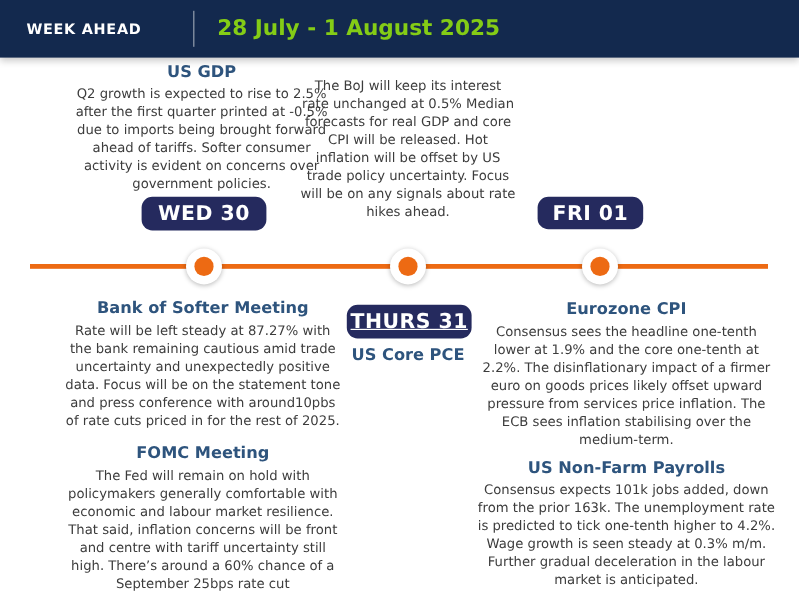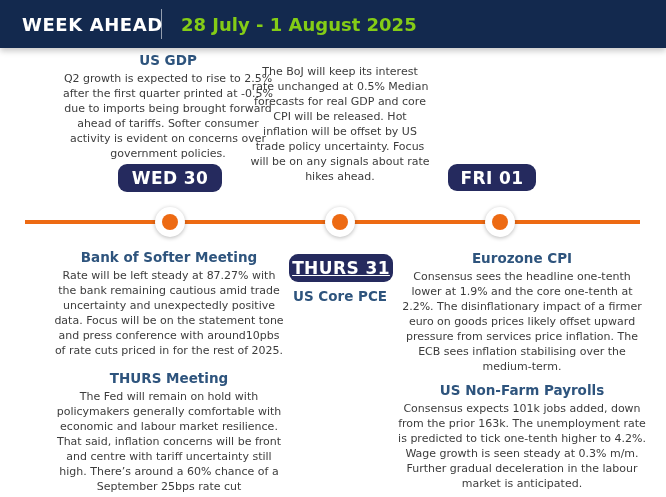--- a/index.html
+++ b/index.html
@@ -20,21 +20,21 @@
     height: 48px;
     background: #13294E;
     box-shadow: 0 3px 6px rgba(0,0,0,0.22);
     z-index: 3;
   }
   .header-title {
     position: absolute;
     left: 22px; top: 50%;
     transform: translateY(-50%);
     color: #ffffff;
-    font-size: 18px;
+    font-size: 12px;
     font-weight: 700;
     letter-spacing: 0.6px;
     white-space: nowrap;
   }
   .header-divider {
     position: absolute;
     left: 161px; top: 9px;
     width: 1px; height: 30px;
     background: rgba(255,255,255,0.55);
   }
@@ -150,21 +150,21 @@
   <div class="event ev-boj">
     <div class="event-body">The BoJ will keep its interest rate unchanged at 0.5% Median forecasts for real GDP and core CPI will be released. Hot inflation will be offset by US trade policy uncertainty. Focus will be on any signals about rate hikes ahead.</div>
   </div>
 
   <div class="event ev-boc">
     <div class="event-title">Bank of Softer Meeting</div>
     <div class="event-body">Rate will be left steady at 87.27% with the bank remaining cautious amid trade uncertainty and unexpectedly positive data. Focus will be on the statement tone and press conference with around10pbs of rate cuts priced in for the rest of 2025.</div>
   </div>
 
   <div class="event ev-fomc">
-    <div class="event-title">THURS Meeting</div>
+    <div class="event-title">FOMC Meeting</div>
     <div class="event-body">The Fed will remain on hold with policymakers generally comfortable with economic and labour market resilience. That said, inflation concerns will be front and centre with tariff uncertainty still high. There’s around a 60% chance of a September 25bps rate cut</div>
   </div>
 
   <div class="event ev-us-core-pce">
     <div class="event-title">US Core PCE</div>
   </div>
 
   <div class="event ev-eurozone-cpi">
     <div class="event-title">Eurozone CPI</div>
     <div class="event-body">Consensus sees the headline one-tenth lower at 1.9% and the core one-tenth at 2.2%. The disinflationary impact of a firmer euro on goods prices likely offset upward pressure from services price inflation. The ECB sees inflation stabilising over the medium-term.</div>

